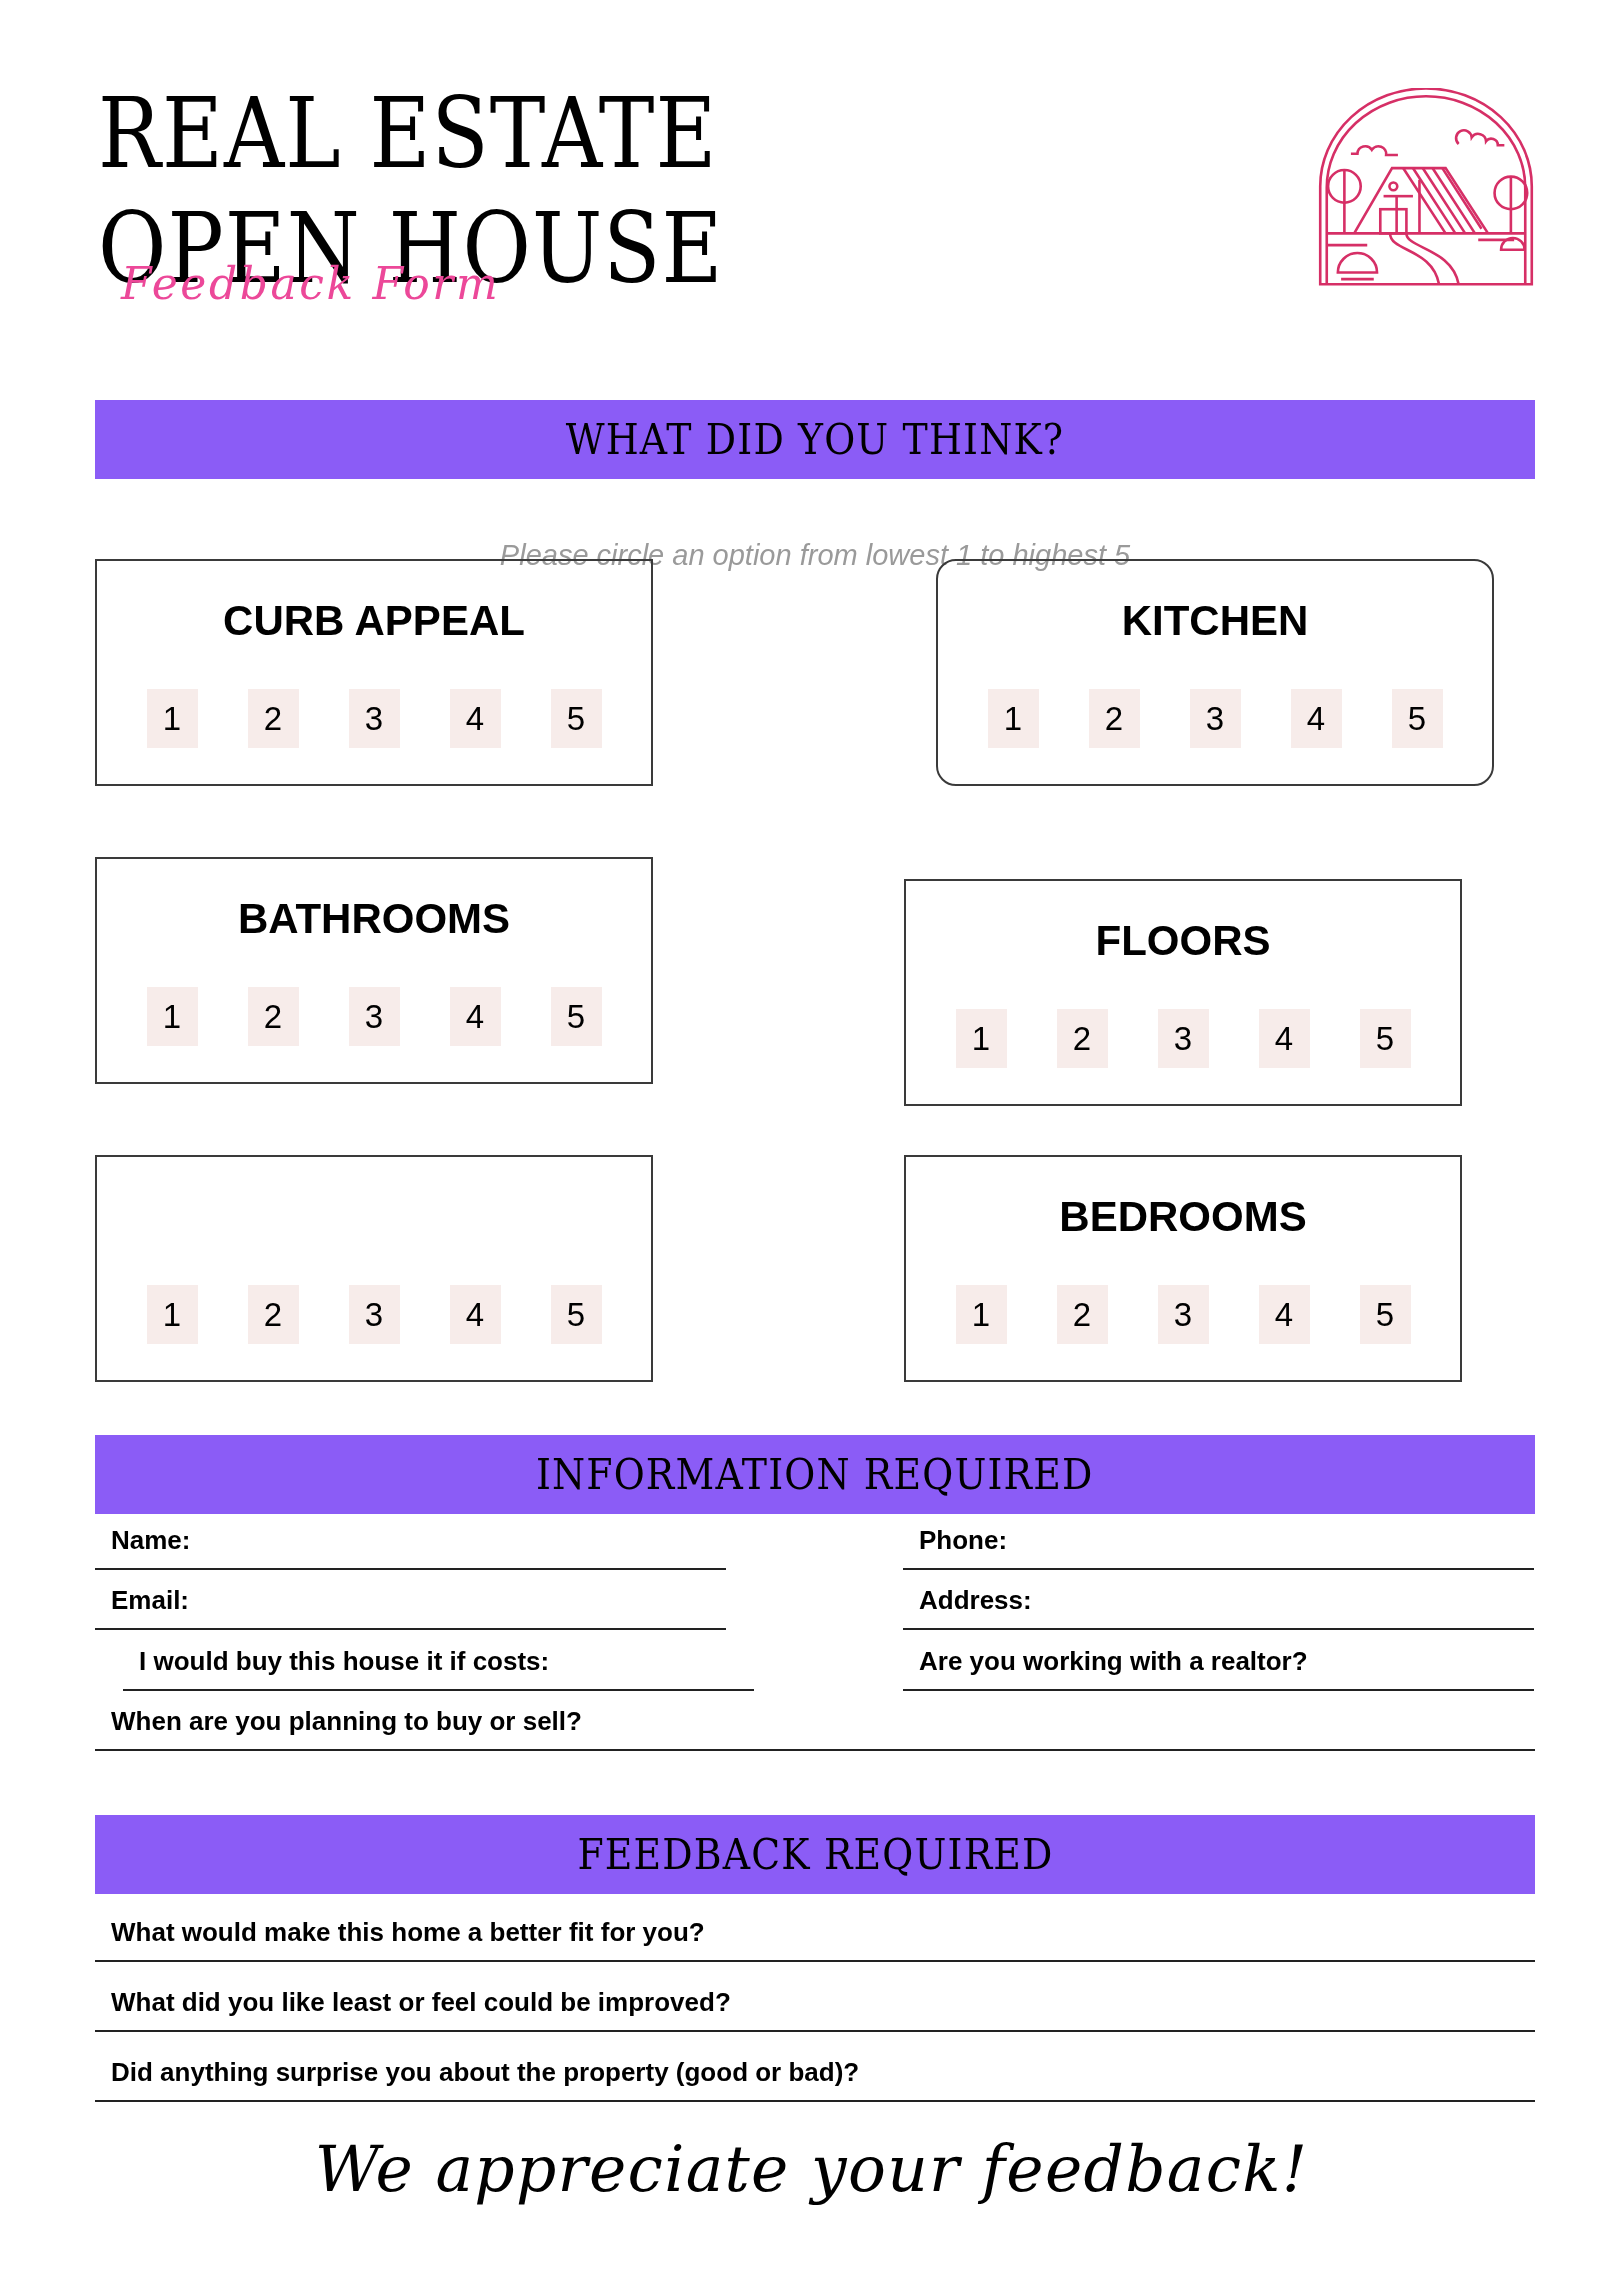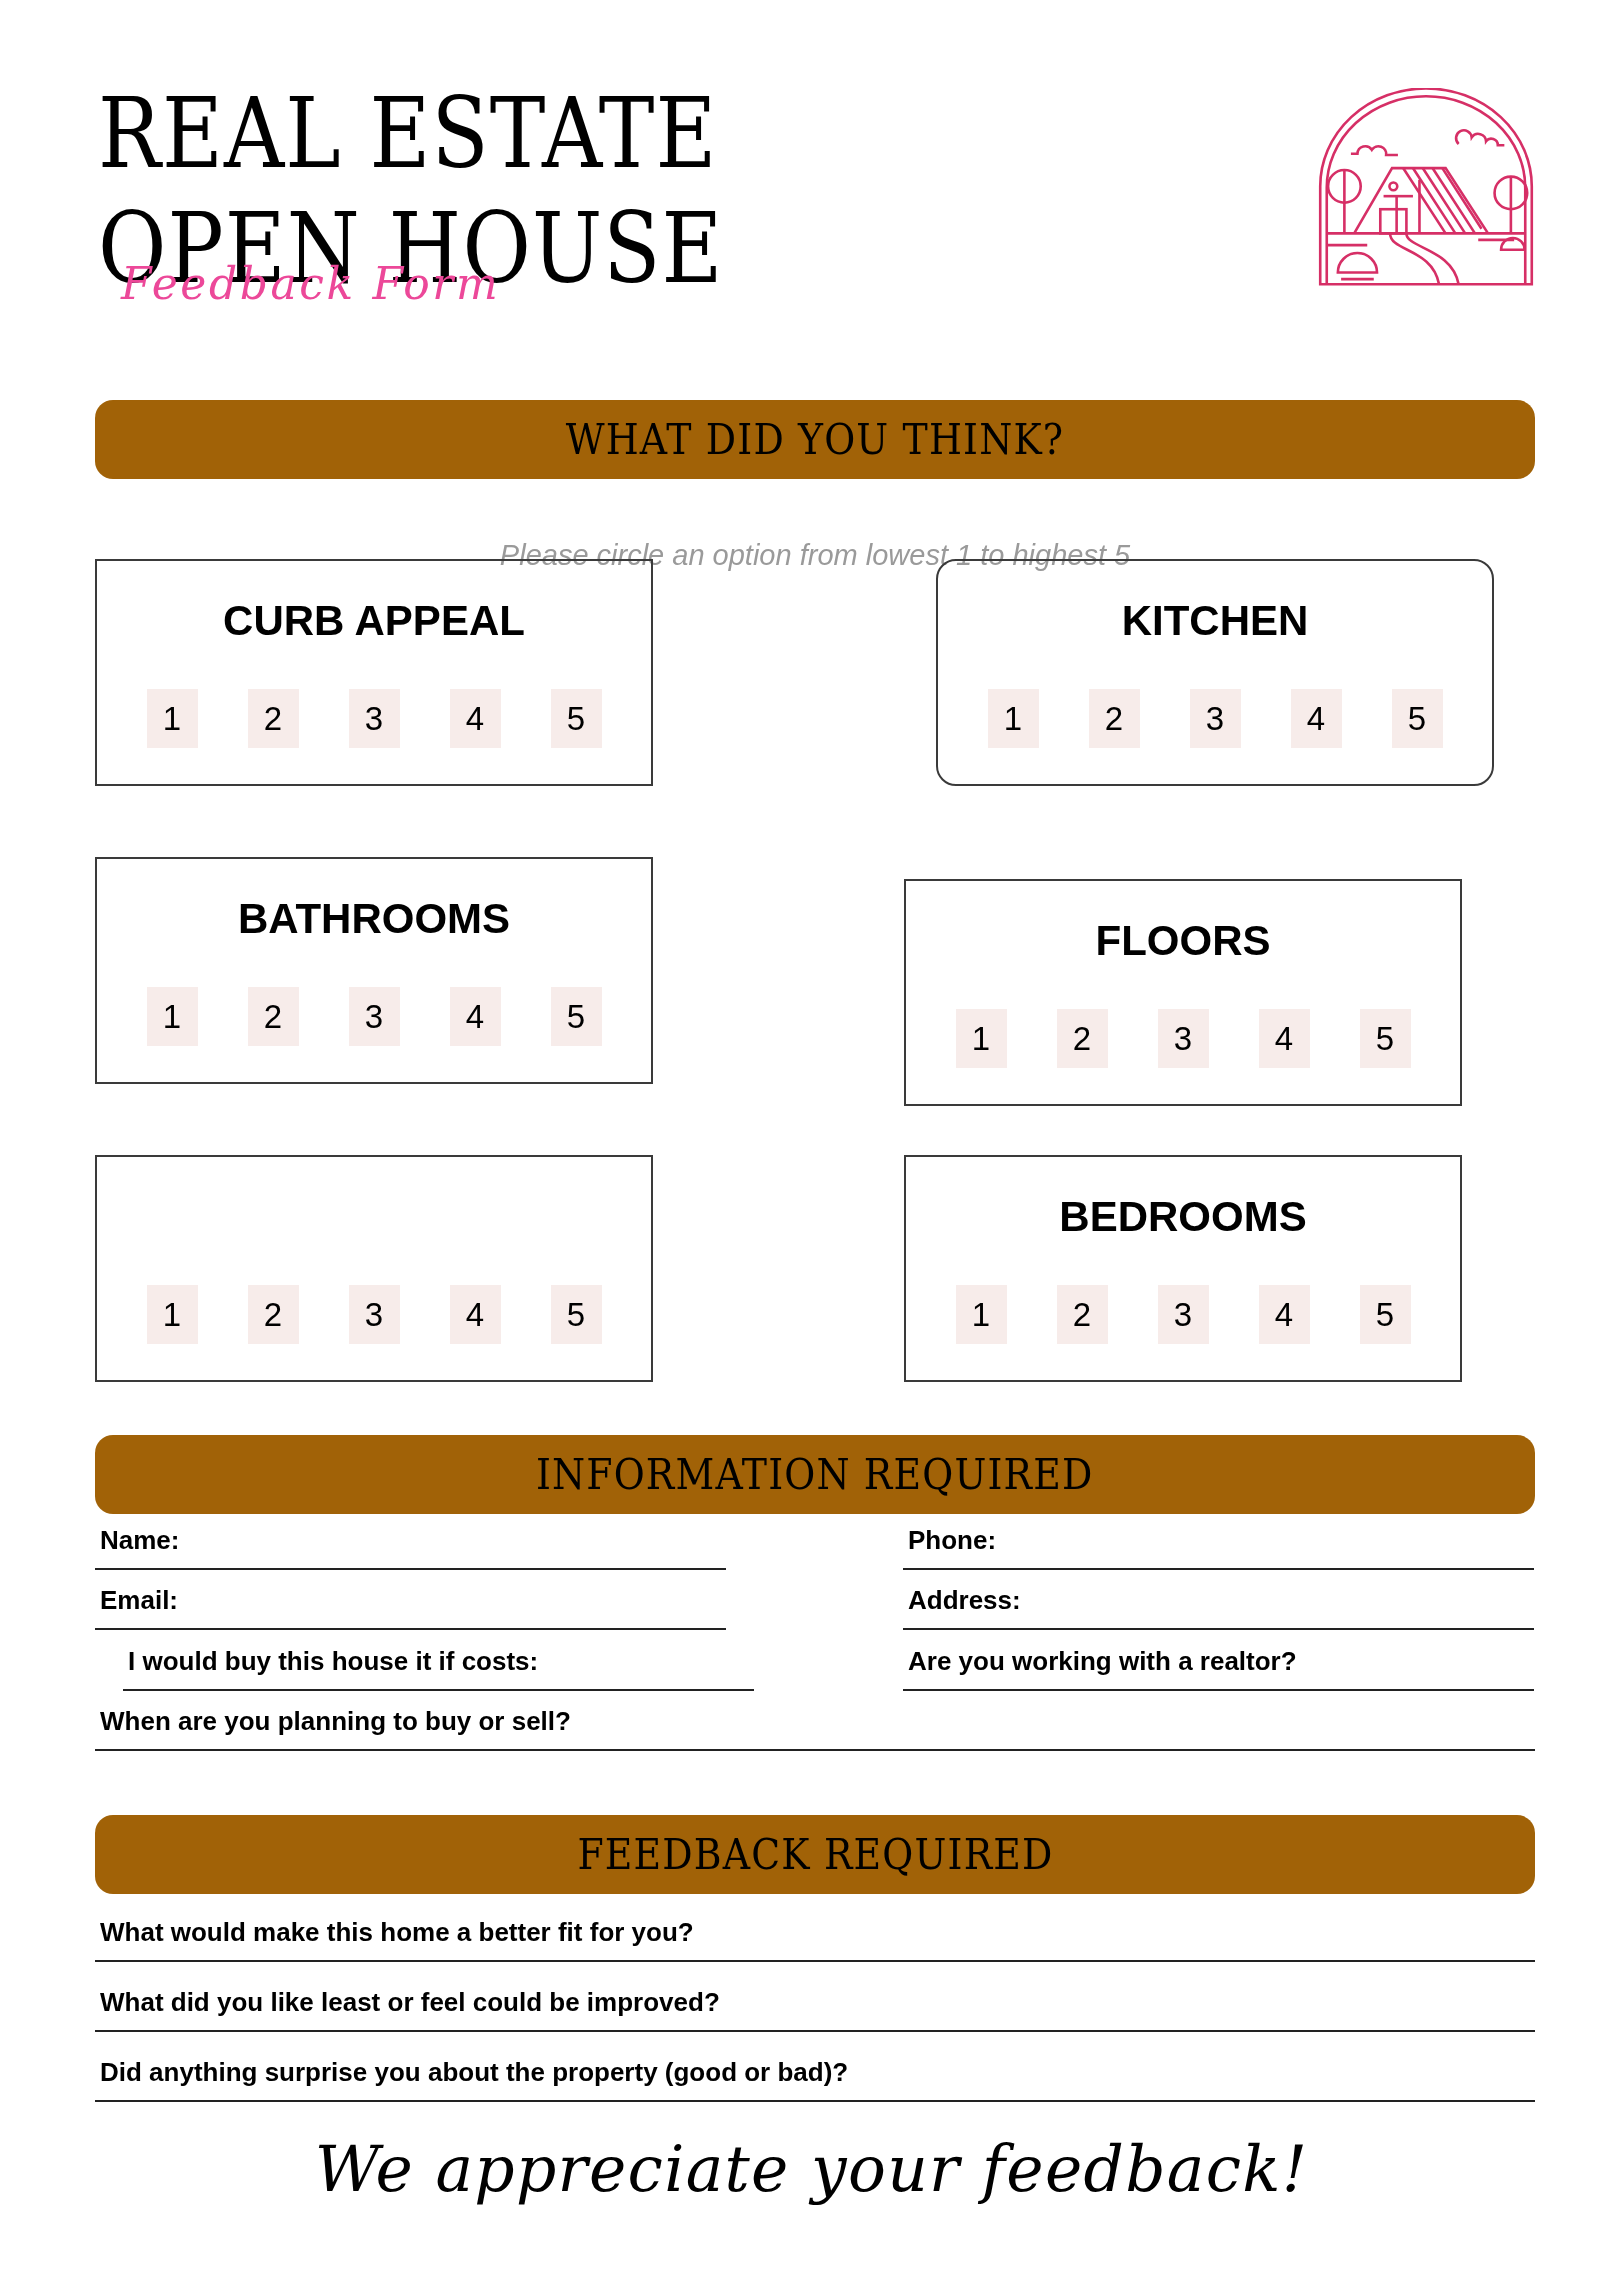--- a/index.html
+++ b/index.html
@@ -3,29 +3,29 @@
 <meta charset="utf-8">
 <style>
   html, body { margin:0; padding:0; background:#ffffff; }
   body { width:1623px; height:2295px; position:relative; overflow:hidden; font-family:"Liberation Sans", sans-serif; color:#000; }
   .abs { position:absolute; }
   .title { left:98px; font-family:"DejaVu Serif", serif; font-size:97px; letter-spacing:1.3px; line-height:1; transform:scaleX(0.86); transform-origin:left top; white-space:nowrap; }
   .t1 { top:85px; }
   .t2 { top:200px; }
   .subtitle { left:121px; top:258px; font-family:"DejaVu Serif", serif; font-style:italic; font-size:44px; color:#ec4899; white-space:nowrap; letter-spacing:2.6px; }
   .logo { left:1315px; top:88px; width:222px; height:200px; }
-  .band { left:95px; width:1440px; height:79px; background:#a16207; display:flex; align-items:center; justify-content:center;border-radius:18px; }
+  .band { left:95px; width:1440px; height:79px; background:#8b5cf6; display:flex; align-items:center; justify-content:center; }
   .band span { font-family:"DejaVu Serif", serif; font-size:42px; letter-spacing:1.3px; transform:scaleX(0.9); display:inline-block; }
   .hint { left:95px; width:1440px; top:492px; text-align:center; font-size:29px; font-style:italic; color:#9a9a9a;margin-top:47px; }
   .card { width:558px; height:227px; border:2px solid #3a3a3a; box-sizing:border-box; }
   .card .ctitle { position:absolute; top:36px; left:0; right:0; text-align:center; font-weight:bold; font-size:42px; }
   .card .nums { position:absolute; top:128px; left:0; right:0; display:flex; justify-content:center; gap:50px; }
   .card .num { width:51px; height:59px; background:#f7ecea; display:flex; align-items:center; justify-content:center; font-size:33px; }
   .field { height:60px; border-bottom:2px solid #222; box-sizing:border-box; }
-  .field span { position:absolute; left:5px; bottom:11.8px; font-weight:bold; font-size:26px; white-space:nowrap; }
+  .field span { position:absolute; left:16px; bottom:11.8px; font-weight:bold; font-size:26px; white-space:nowrap; }
   .fb { height:68px; }
   .footer { left:0; width:1623px; top:2133px; text-align:center; font-family:"DejaVu Serif", serif; font-style:italic; font-size:63px; letter-spacing:1.3px; }
 </style>
 </head>
 <body>
 
 <div class="abs title t1">REAL ESTATE</div>
 <div class="abs title t2">OPEN HOUSE</div>
 <div class="abs subtitle">Feedback Form</div>
 

